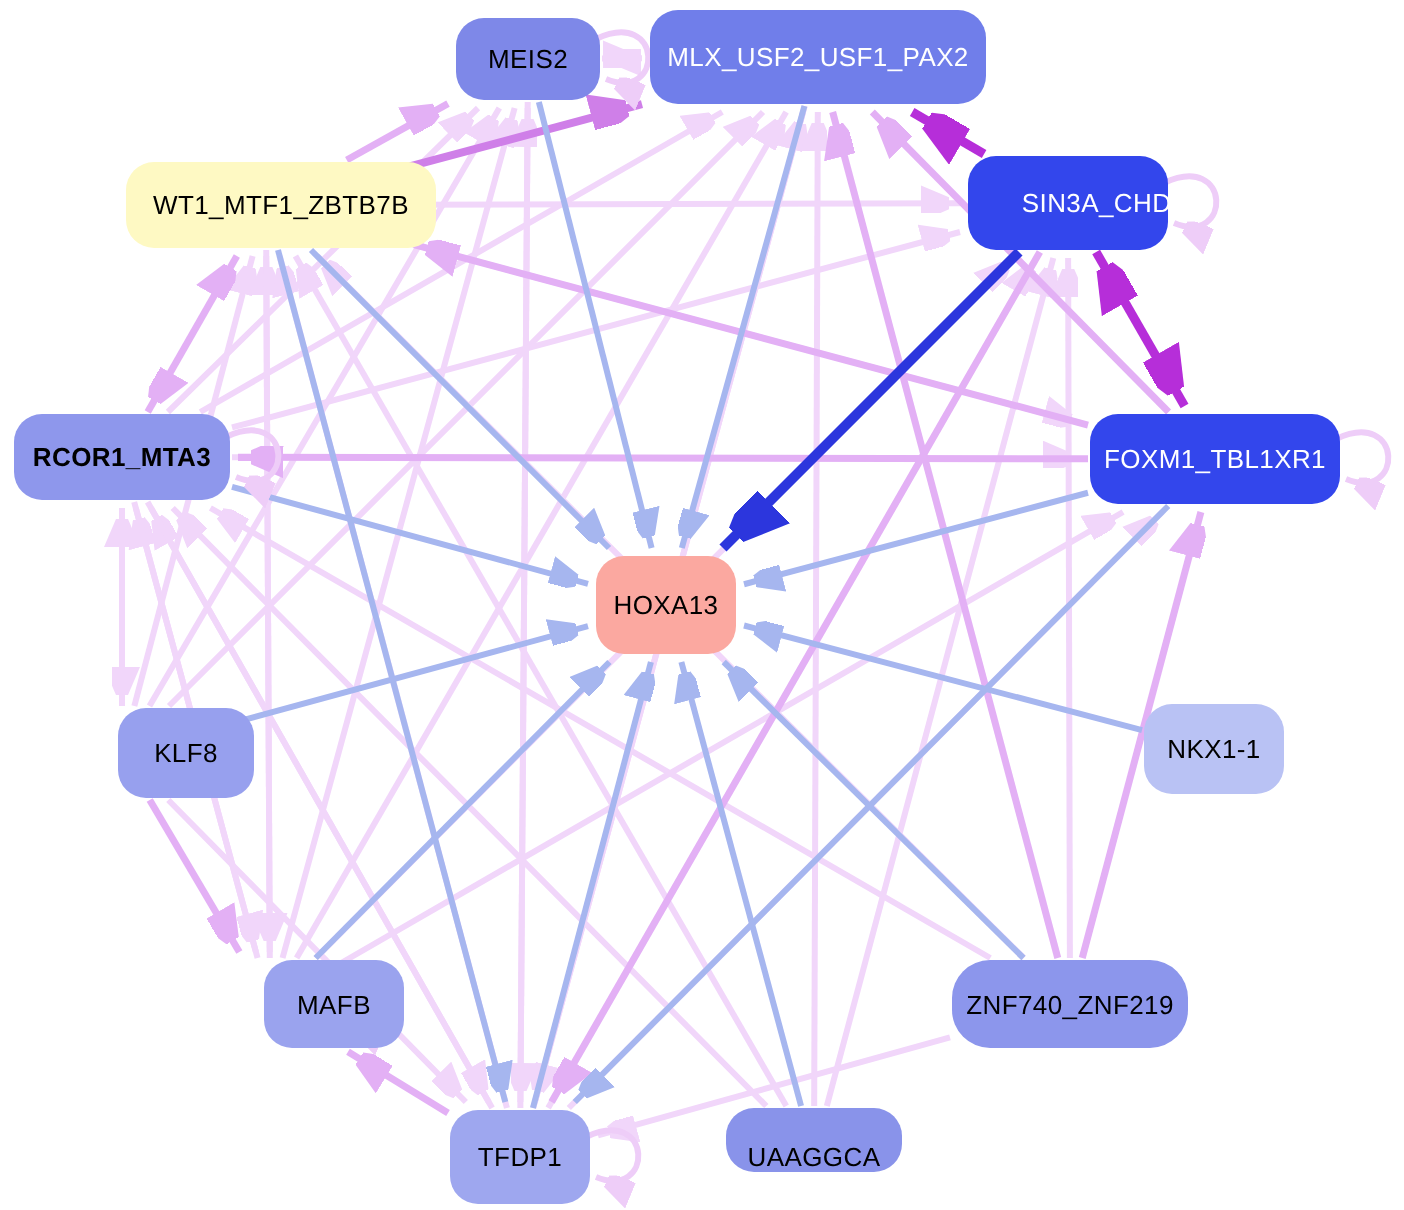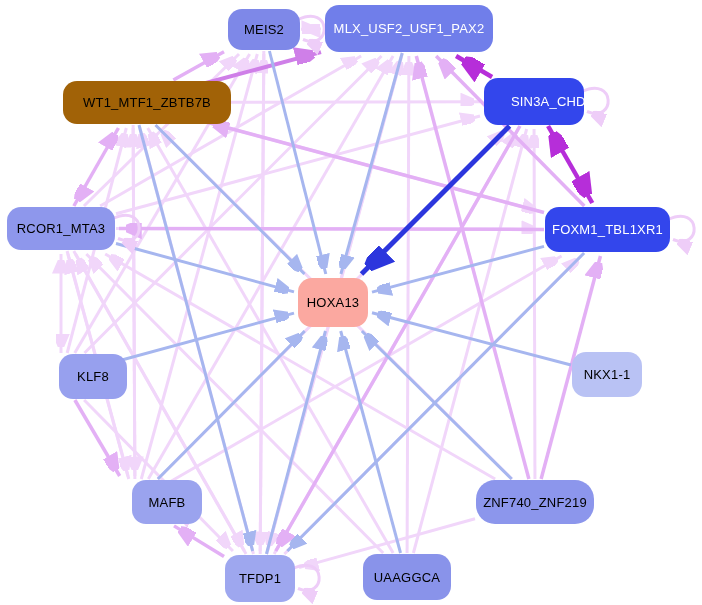--- a/index.html
+++ b/index.html
@@ -122,27 +122,27 @@
       <path d="M 168 492 C 202 476, 202 524, 173 512" fill="none" stroke="#eecdf8" stroke-width="3" marker-end="url(#arrow-loop)"></path>
       <path d="M 293 568.5 C 327 552.5, 327 600.5, 298 588.5" fill="none" stroke="#eecdf8" stroke-width="3" marker-end="url(#arrow-loop)"></path>
     </svg>
   <div id="nodes">
       <div class="node" style="left: 228px; top: 9px; width: 72px; height: 41px; background: rgb(126, 136, 232); color: rgb(0, 0, 0);">
         <span>MEIS2</span>
       </div>
       <div class="node" style="left: 325px; top: 5px; width: 168px; height: 47px; background: rgb(112, 126, 234); color: rgb(255, 255, 255);">
         <span>MLX_USF2_USF1_PAX2</span>
       </div>
-      <div class="node" style="left: 63px; top: 81px; width: 168px; height: 43px; background: #a16207; color: rgb(0, 0, 0);">
+      <div class="node" style="left: 63px; top: 81px; width: 155px; height: 43px; background: #fef9c3; color: rgb(0, 0, 0);">
         <span>WT1_MTF1_ZBTB7B</span>
       </div>
       <div class="node" style="left: 484px; top: 78px; width: 100px; height: 47px; background: rgb(51, 70, 236); color: rgb(255, 255, 255); padding-left: 36px;">
         <span>SIN3A_CHD1</span>
       </div>
-      <div class="node" style="left: 7px; top: 207px; width: 108px; height: 43px; background: rgb(142, 151, 236); color: rgb(0, 0, 0);">
+      <div class="node" style="left: 7px; top: 207px; width: 108px; height: 43px; background: rgb(142, 151, 236); color: rgb(0, 0, 0); font-weight: bold;">
         <span>RCOR1_MTA3</span>
       </div>
       <div class="node" style="left: 545px; top: 207px; width: 125px; height: 45px; background: rgb(51, 70, 236); color: rgb(255, 255, 255); border-radius: 14px;">
         <span>FOXM1_TBL1XR1</span>
       </div>
       <div class="node" style="left: 298px; top: 278px; width: 70px; height: 49px; background: rgb(251, 168, 160); color: rgb(0, 0, 0);">
         <span>HOXA13</span>
       </div>
       <div class="node" style="left: 27px; top: 354px; width: 68px; height: 45px; background: rgb(151, 160, 238); color: rgb(0, 0, 0); margin-left: 32px;">
         <span>KLF8</span>
@@ -152,17 +152,17 @@
       </div>
       <div class="node" style="left: 100px; top: 480px; width: 70px; height: 44px; background: rgb(154, 163, 238); color: rgb(0, 0, 0); margin-left: 32px;">
         <span>MAFB</span>
       </div>
       <div class="node" style="left: 476px; top: 480px; width: 118px; height: 44px; background: rgb(140, 150, 236); color: rgb(0, 0, 0); border-radius: 19px;">
         <span>ZNF740_ZNF219</span>
       </div>
       <div class="node" style="left: 225px; top: 555px; width: 70px; height: 47px; background: rgb(158, 167, 239); color: rgb(0, 0, 0);">
         <span>TFDP1</span>
       </div>
-      <div class="node" style="left: 363px; top: 554px; width: 88px; height: 46px; background: rgb(137, 147, 234); color: rgb(0, 0, 0);">
+      <div class="node" style="left: 363px; top: 554px; width: 88px; height: 32px; background: rgb(137, 147, 234); color: rgb(0, 0, 0); align-items: flex-end;">
         <span>UAAGGCA</span>
       </div>
     </div>
 </div>
 
 </body></html>

